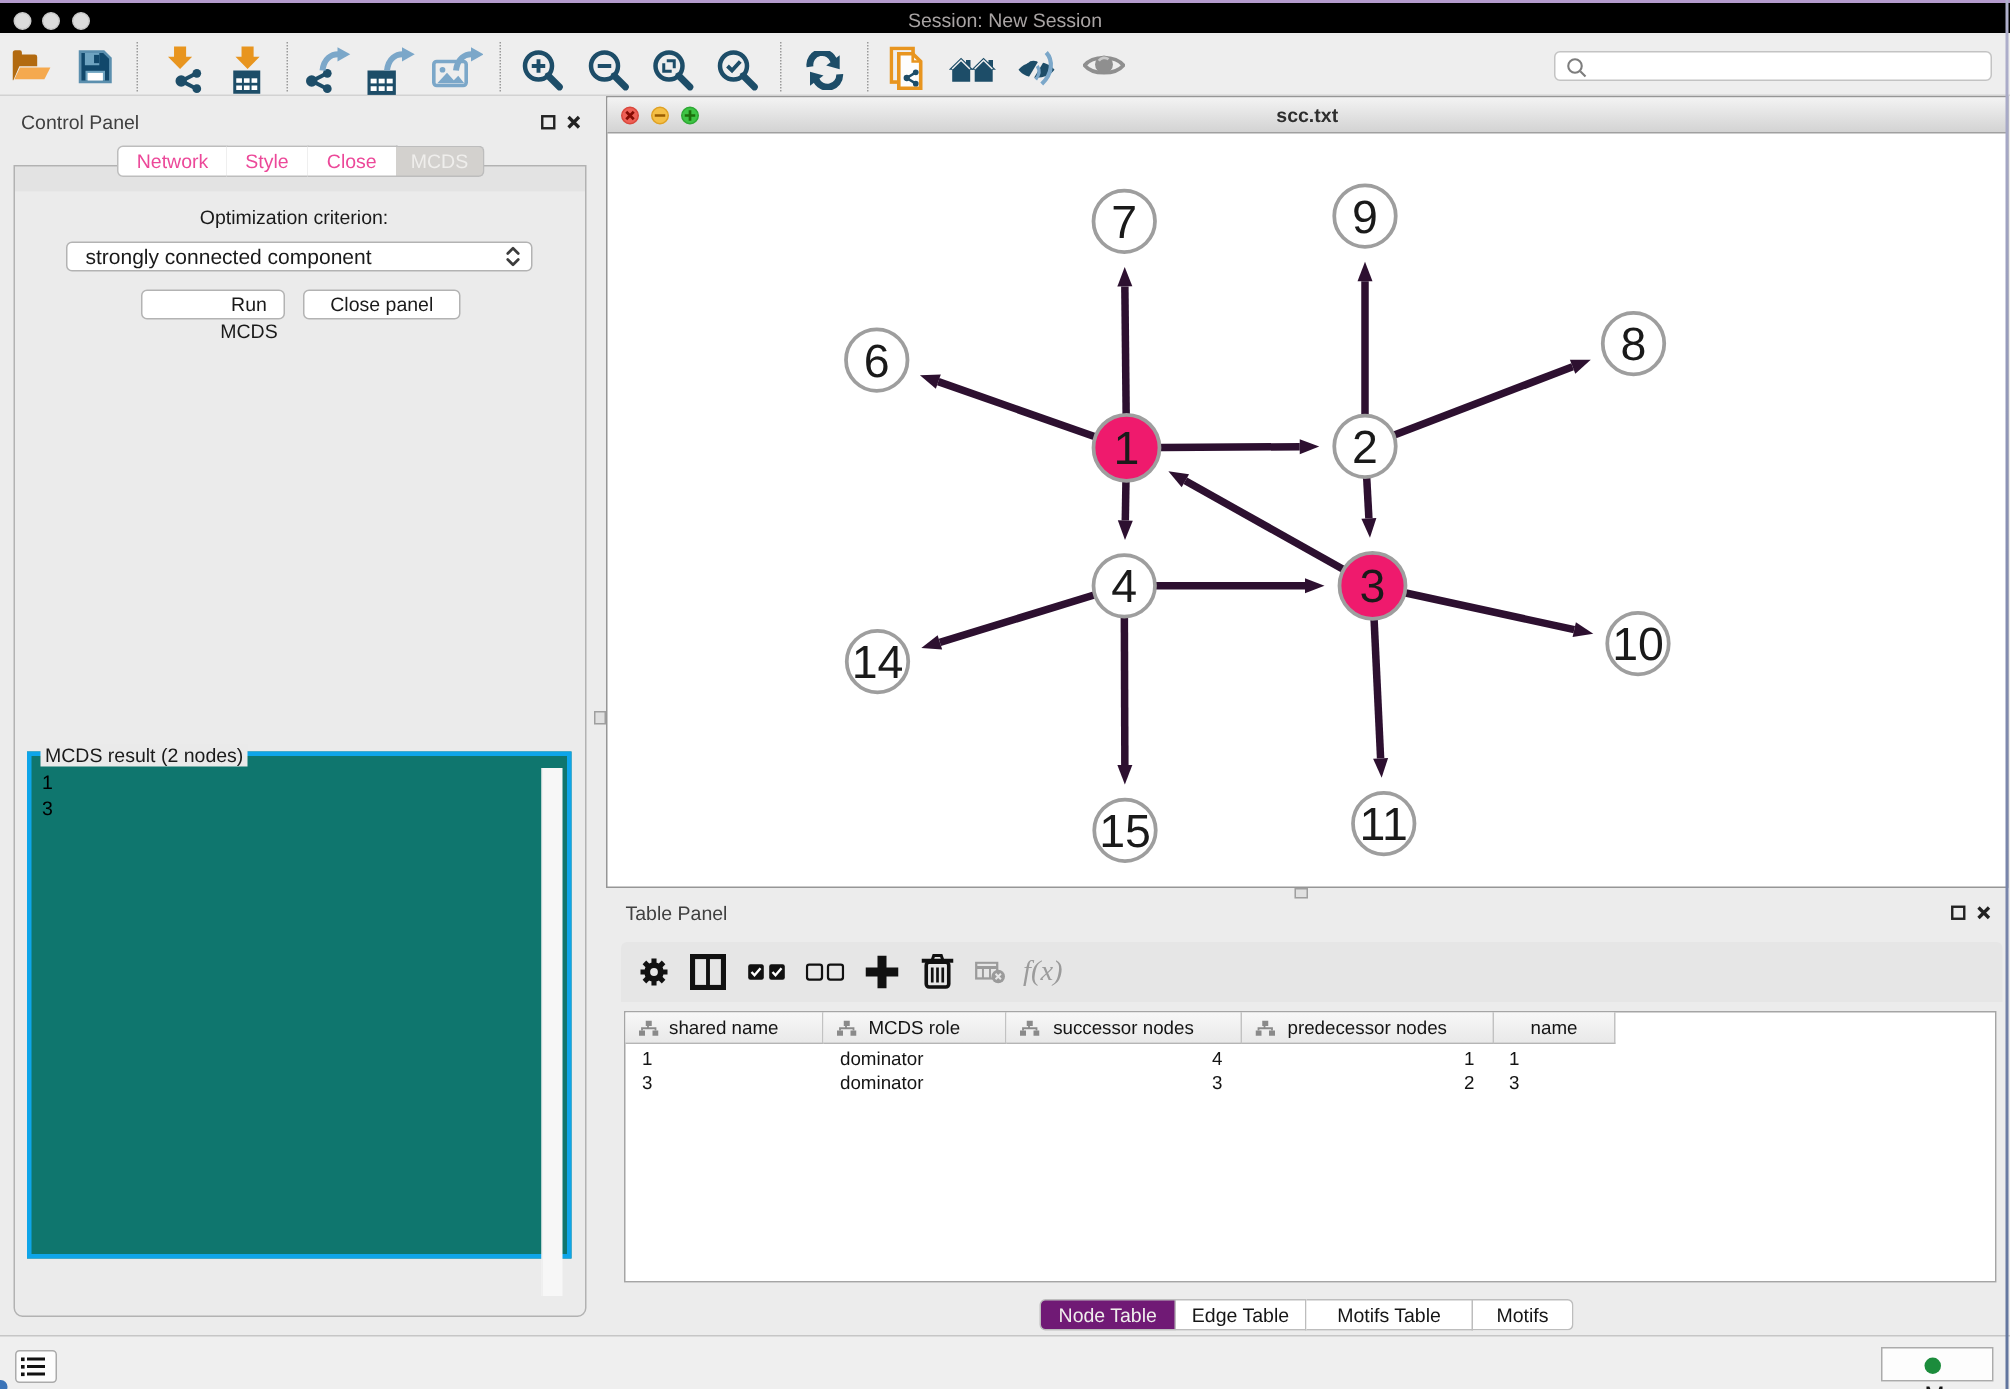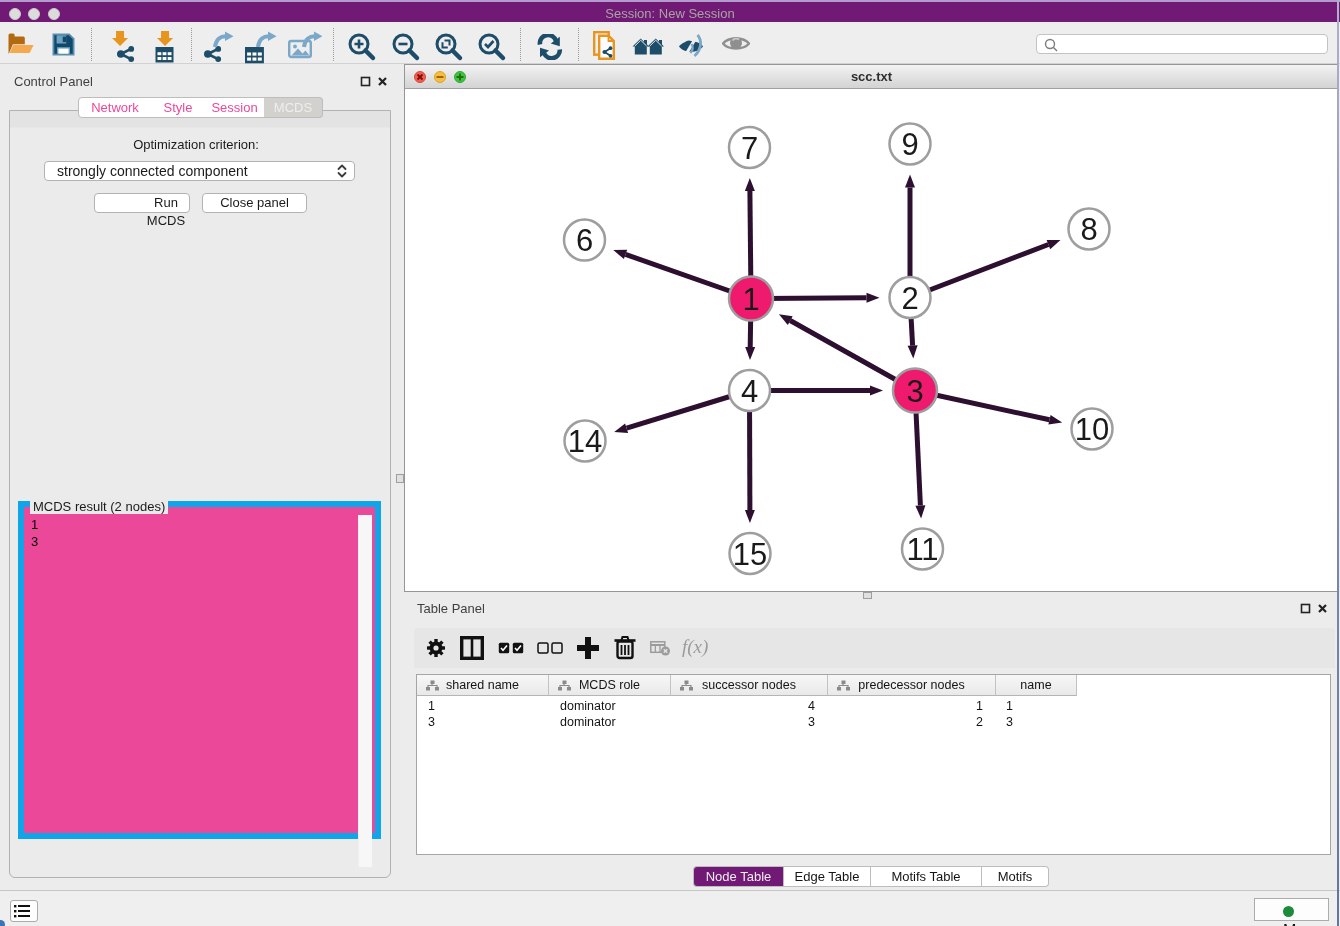--- a/index.html
+++ b/index.html
@@ -1,42 +1,42 @@
 <!DOCTYPE html>
 <html><head>
 <meta charset="utf-8">
 <style>
 * { margin:0; padding:0; box-sizing:border-box; }
 html,body { width:1340px; height:926px; overflow:hidden; }
 body { font-family:"Liberation Sans", sans-serif; background:#ececec; position:relative; }
 .abs { position:absolute; }
 
 
-#titlebar { left:0; top:0; width:1340px; height:22px; background:#701a75; border-top:2px solid #b49bcd; }
+#titlebar { left:0; top:0; width:1340px; height:22px; background:#000000; border-top:2px solid #b49bcd; }
 .tdot { position:absolute; top:6px; width:12px; height:12px; border-radius:50%; background:#dcdcdc; border:1px solid #c9c9c9; }
 #title { position:absolute; top:4px; left:0; width:100%; text-align:center; font-size:13px; color:#a9a4a4; }
 
 
 #toolbar { left:0; top:24px; width:1340px; height:40px; background:#eeeeee; border-bottom:1px solid #d2d2d2; }
 .tbsep { position:absolute; top:4px; height:33px; width:1px; border-left:1px dotted #9a9a9a; }
 .tbi { position:absolute; top:5px; }
 #search { position:absolute; left:1036px; top:10px; width:292px; height:20px; background:#fff; border:1px solid #c3c3c3; border-radius:4px; }
 
 
 .phead { font-size:13px; color:#404040; }
 .winbtn { position:absolute; }
 
 
 #cpanel { left:0; top:64px; width:392px; height:825px; background:#ececec; }
 #cpbox { position:absolute; left:9px; top:46px; width:382px; height:768px; border:1px solid #b2b2b2; border-radius:0 0 6px 6px; background:linear-gradient(#e3e3e3 0px,#e3e3e3 16px,#ebebeb 17px); }
 .tab { position:absolute; top:33px; height:21px; background:#fff; border:1px solid #bdbdbd; font-size:13px; text-align:center; line-height:20px; color:#ec4899; z-index:3; }
 #optlabel { position:absolute; left:0; top:73px; width:392px; text-align:center; font-size:13px; color:#1a1a1a; }
 #optsel { position:absolute; left:44px; top:97px; width:311px; height:20px; background:#fff; border:1px solid #b3b3b3; border-radius:4px; font-size:14px; color:#1a1a1a; line-height:18px; padding-left:12px; }
 .cbtn { position:absolute; top:129px; height:20px; background:#fff; border:1px solid #b3b3b3; border-radius:4px; font-size:13px; color:#1a1a1a; text-align:center; line-height:18px; }
-#mcdsgroup { position:absolute; left:18px; top:437px; width:363px; height:338px; border:6px solid #0ea5e9; background:#ec4899; }
+#mcdsgroup { position:absolute; left:18px; top:437px; width:363px; height:338px; border:3px solid #0ea5e9; background:#0f766e; }
 #mcdslabel { position:absolute; left:6px; top:-8px; background:#eaeaea; padding:0 3px; font-size:13px; color:#1a1a1a; }
 #mcdsscroll { position:absolute; right:3px; top:8px; width:14px; height:352px; background:#f7f7f7; border-left:1px solid #efefef; }
 
 
 #netwin { left:404px; top:64px; width:935px; height:528px; border:1px solid #969696; background:#fff; }
 #nettitle { position:absolute; left:0; top:0; width:100%; height:24px; background:linear-gradient(#f3f3f3,#d3d3d3); border-bottom:1px solid #a0a0a0; }
 #nettitle span { display:block; text-align:center; font-size:13px; font-weight:700; color:#2e2e2e; line-height:24px; }
 .tl { position:absolute; top:6px; width:12px; height:12px; border-radius:50%; }
 .tl svg { display:block; }
 
@@ -224,21 +224,21 @@
 </div>
 
 <div class="abs" id="cpanel">
   <div class="phead" style="position:absolute;left:14px;top:10px;">Control Panel</div>
   <svg class="winbtn" style="left:360px;top:11px" width="28" height="12">
       <rect x="1.5" y="2.5" width="8" height="8" fill="none" stroke="#222" stroke-width="1.6"></rect>
       <path d="M19 3 L26 10 M26 3 L19 10" stroke="#222" stroke-width="2.2"></path>
     </svg>
   <div class="tab" style="left:78px; width:74px; border-radius:4px 0 0 4px;">Network</div>
   <div class="tab" style="left:151px; width:55px; border-left:none;">Style</div>
-  <div class="tab" style="left:205px; width:60px; border-left:none;">Session</div>
+  <div class="tab" style="left:205px; width:60px; border-left:none;">Close</div>
   <div class="tab" style="left:264px; width:59px; border-radius:0 4px 4px 0; border-left:none; background:#d3d1ce; color:#efeeec;">MCDS</div>
   <div id="cpbox"></div>
   <div id="optsel">strongly connected component
     <svg width="12" height="16" style="position:absolute;right:6px;top:1px">
         <path d="M2.5 6 L6 2.5 L9.5 6" stroke="#3c3c3c" stroke-width="1.8" fill="none" stroke-linecap="round" stroke-linejoin="round"></path>
         <path d="M2.5 10 L6 13.5 L9.5 10" stroke="#3c3c3c" stroke-width="1.8" fill="none" stroke-linecap="round" stroke-linejoin="round"></path>
       </svg>
   </div>
   <div id="optlabel">Optimization criterion:</div>
   <div class="cbtn" style="left:94px; width:96px;padding-left:48px;">Run MCDS</div>

